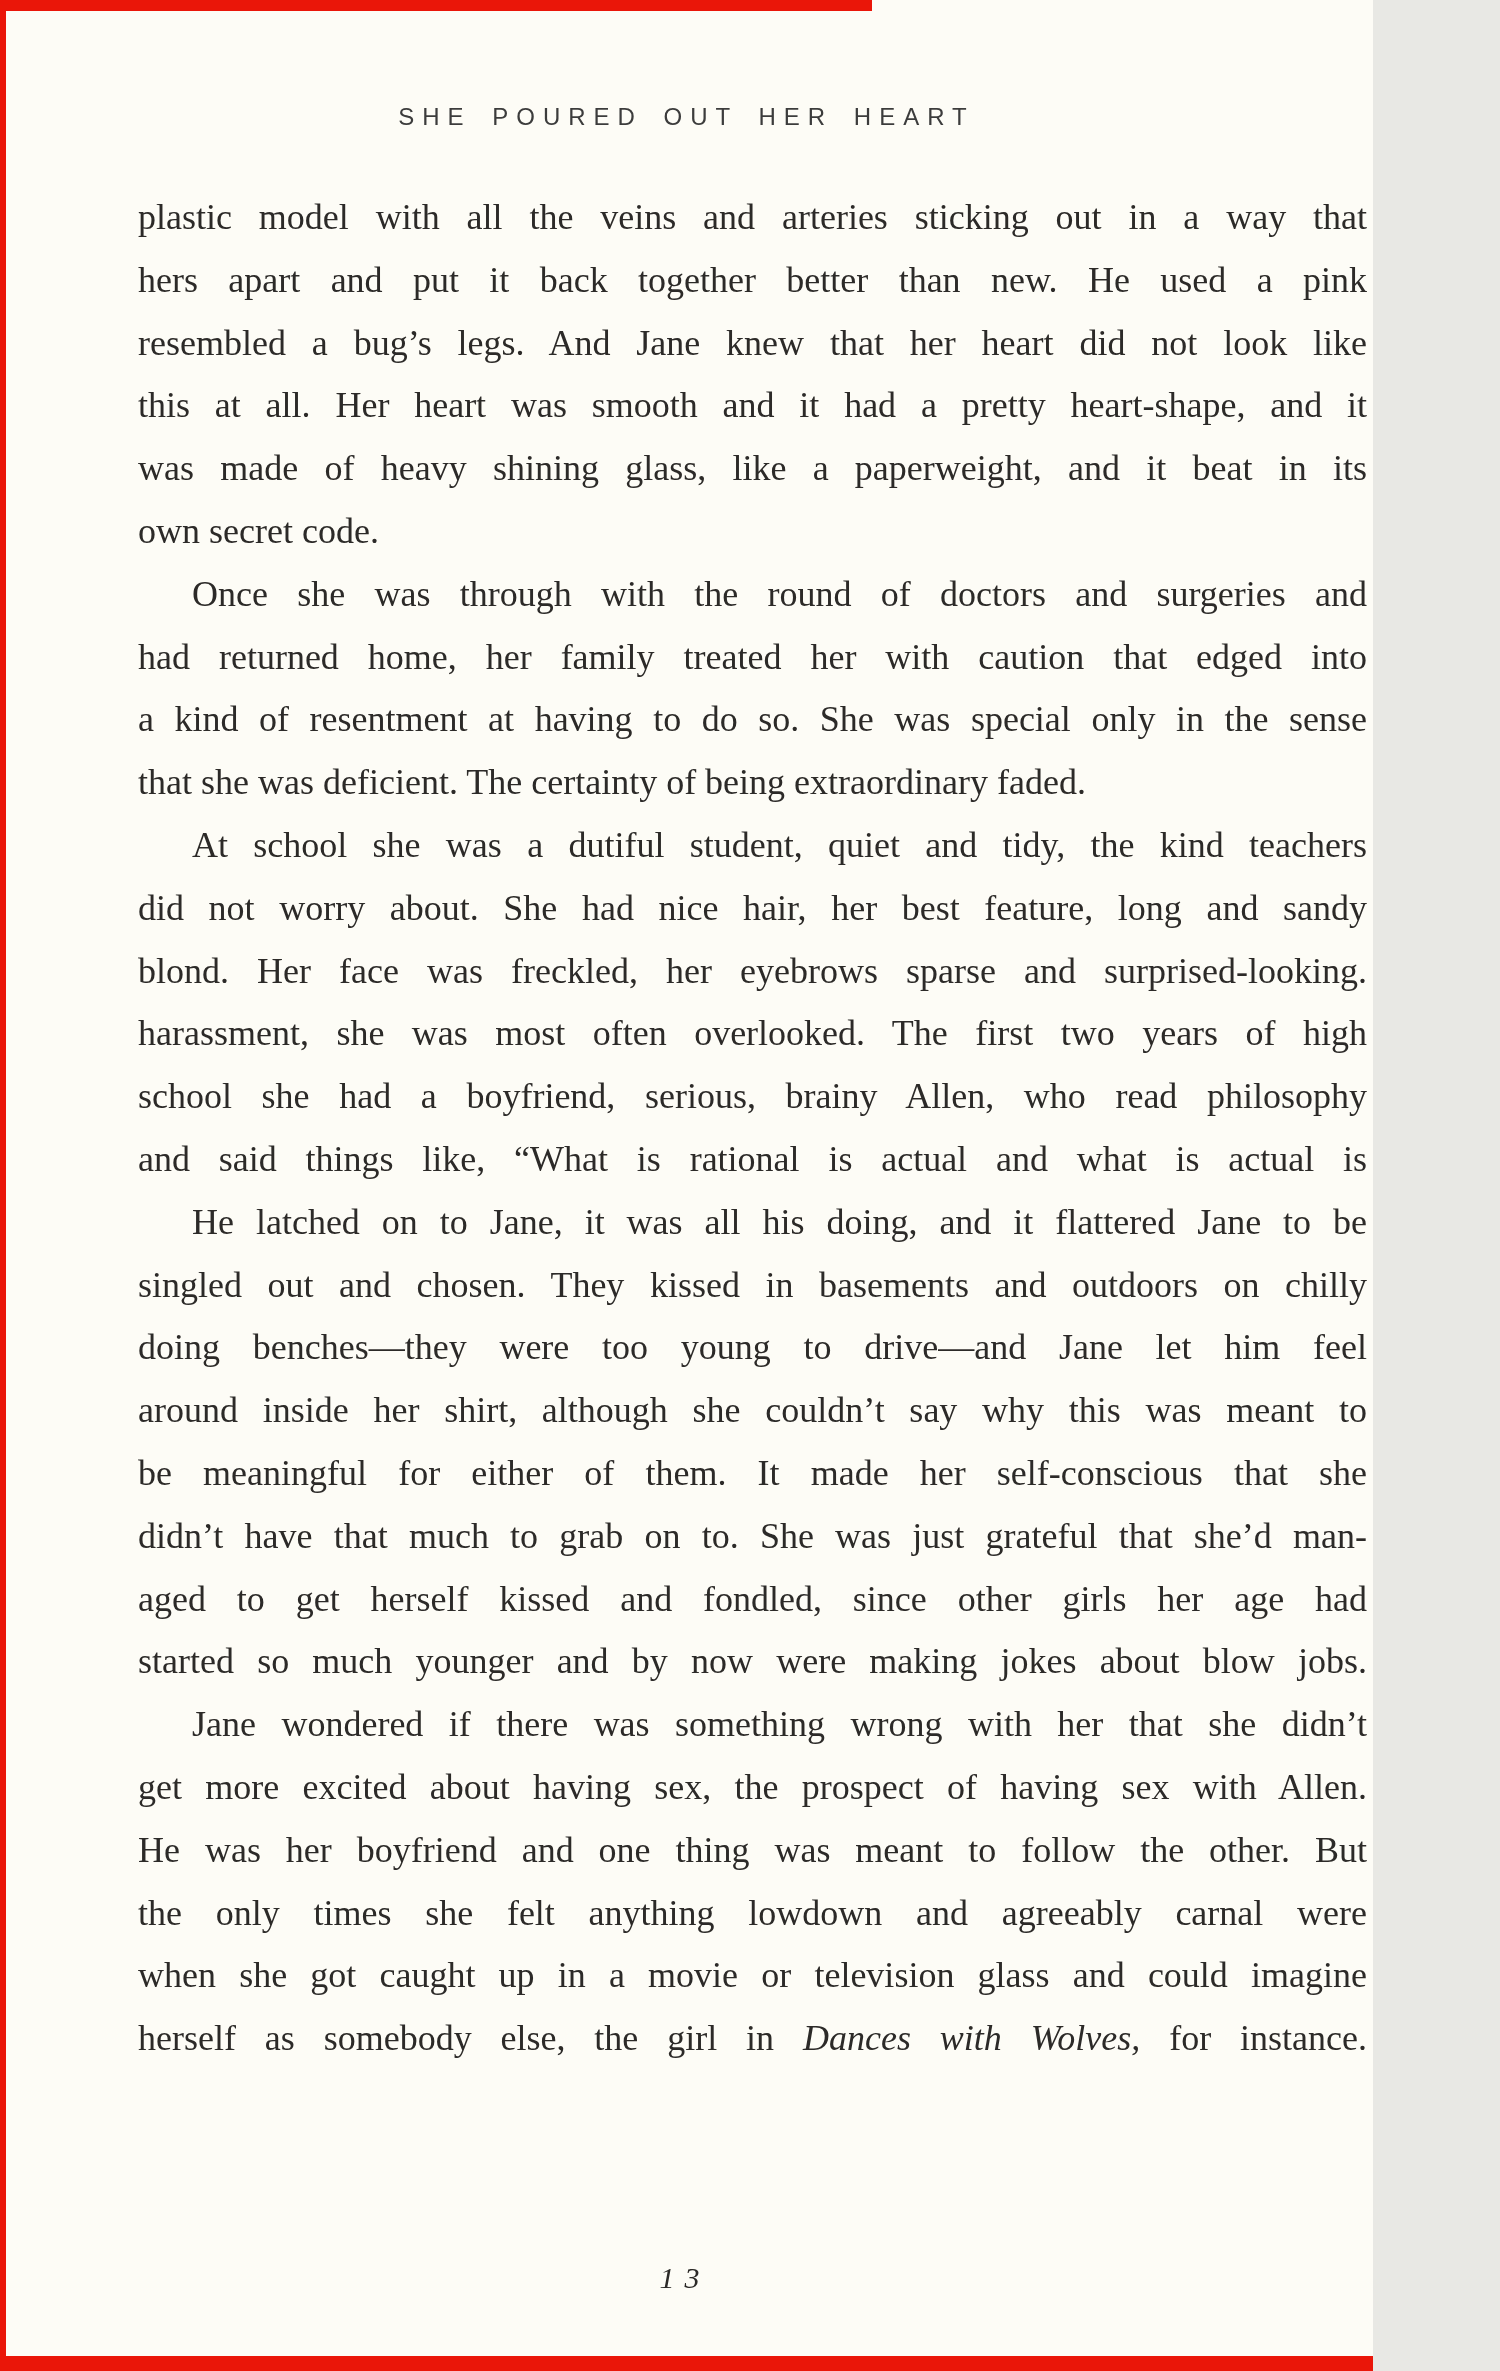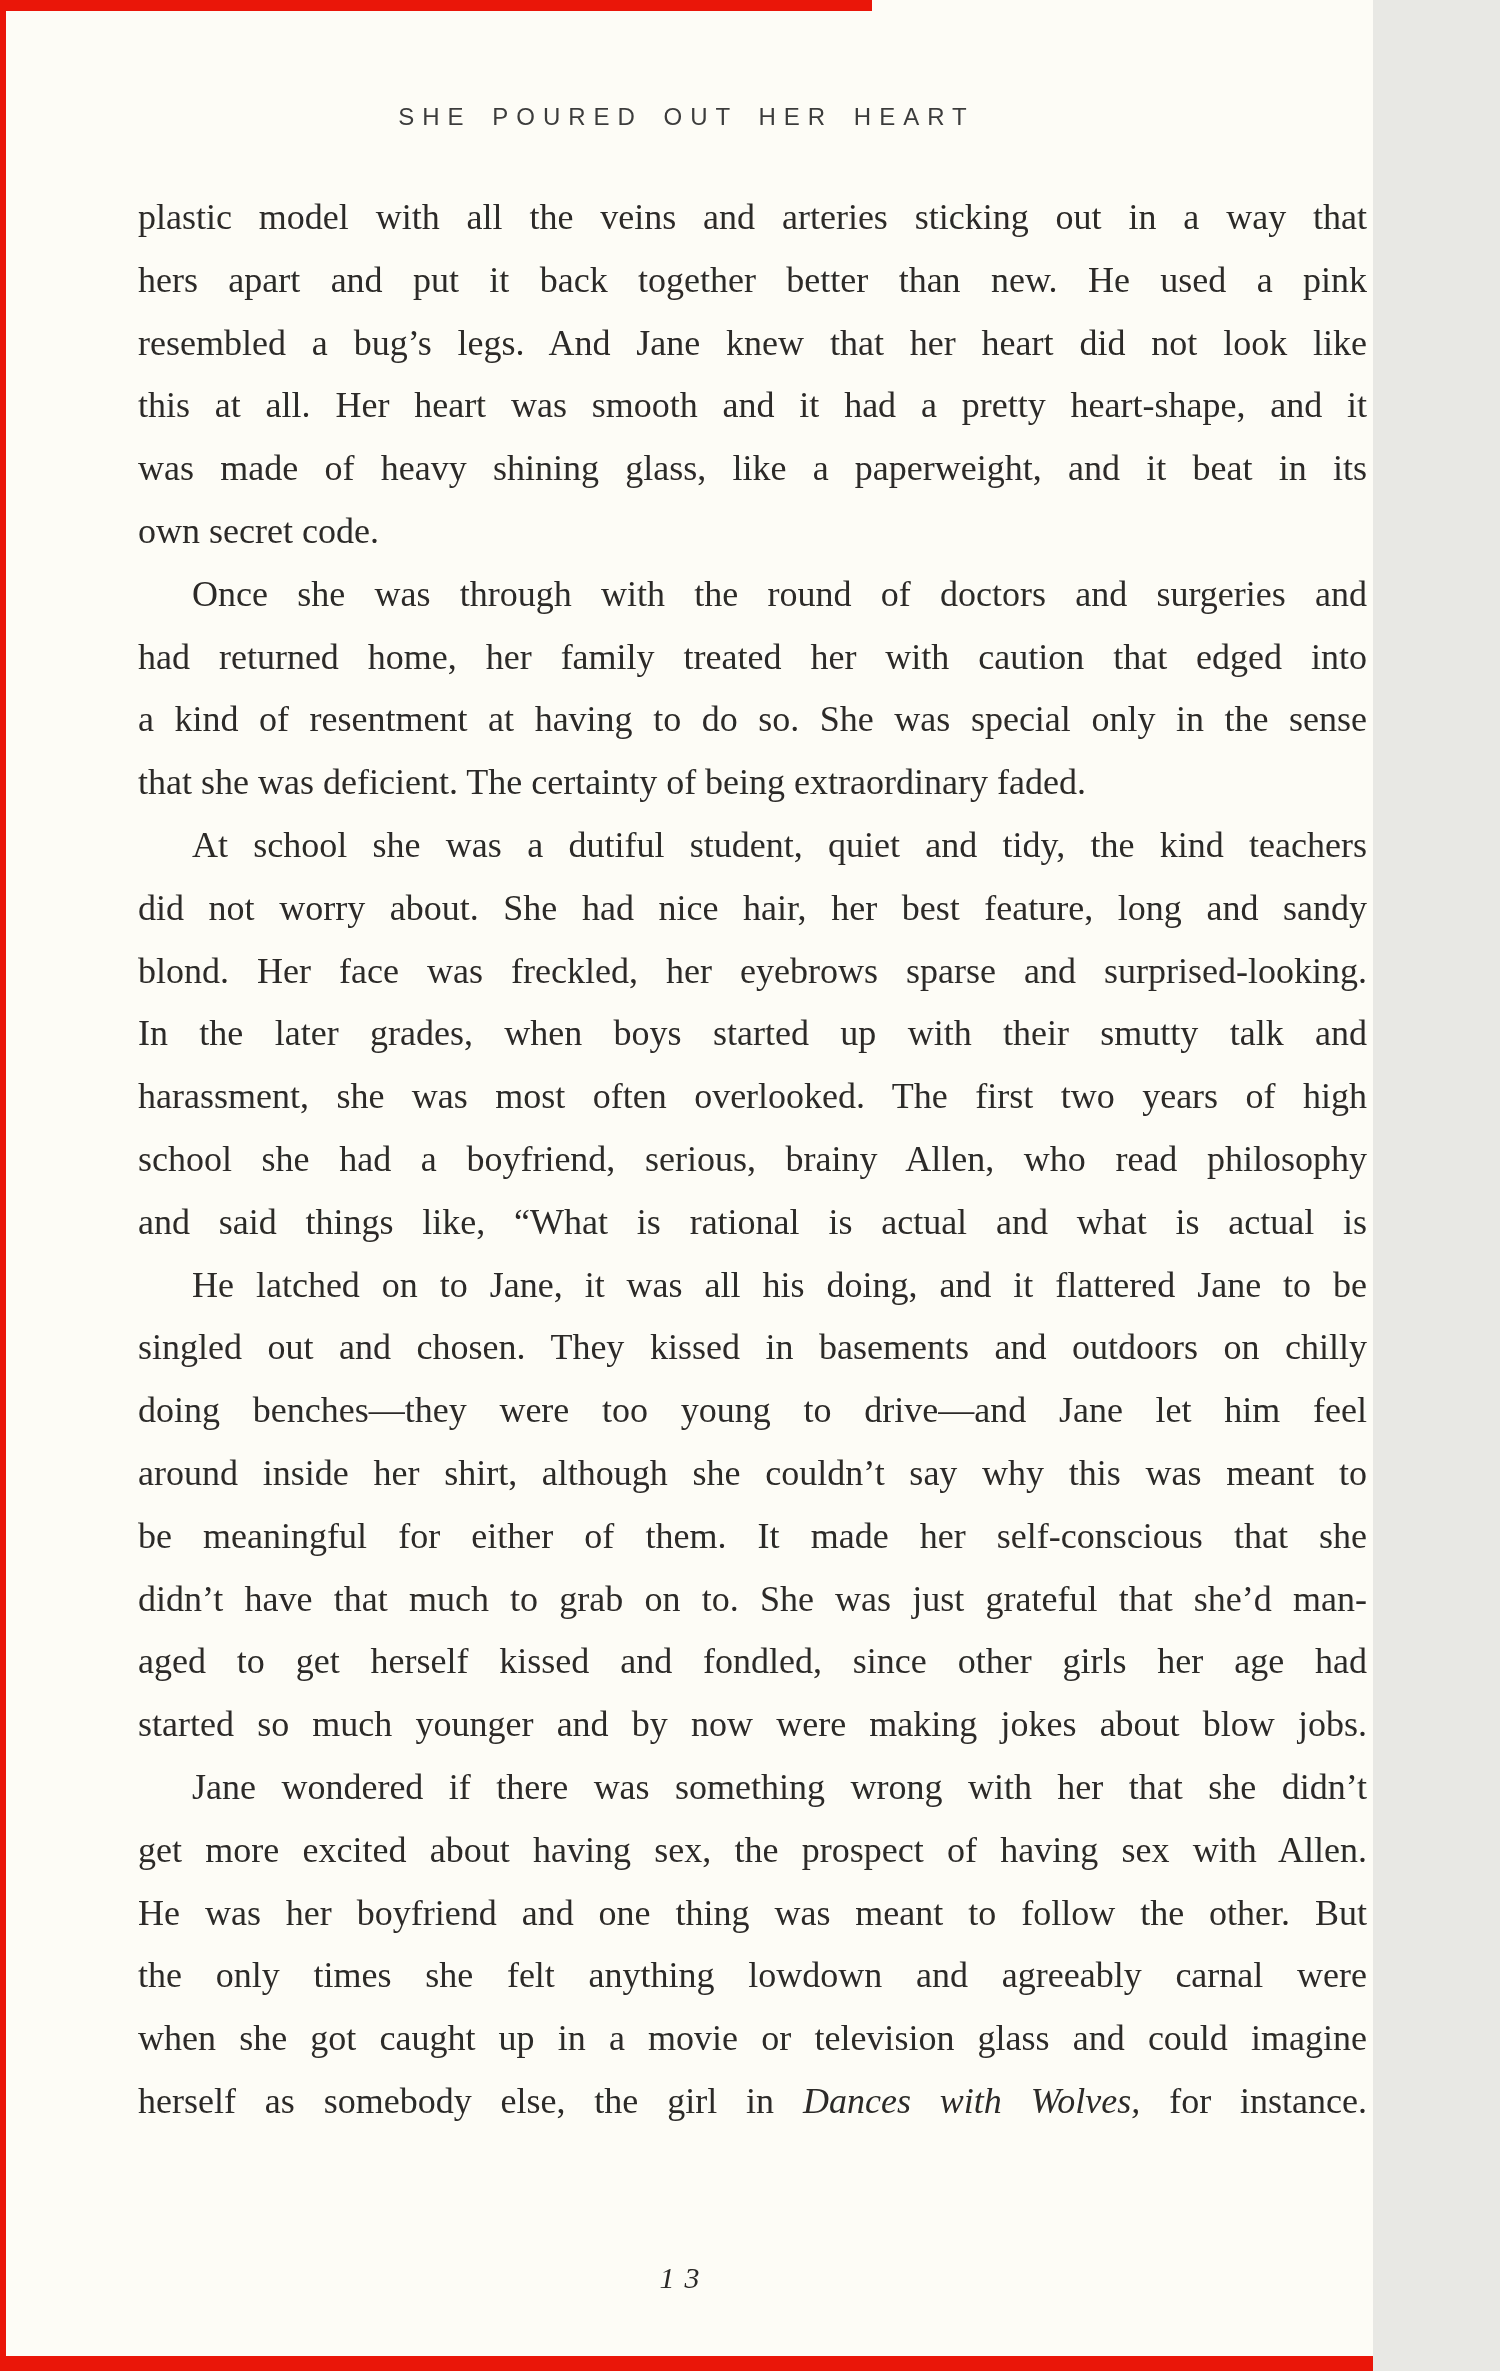--- a/index.html
+++ b/index.html
@@ -87,21 +87,20 @@
       <div class="line"><span>this at all. Her heart was smooth and it had a pretty heart-shape, and it</span></div>
       <div class="line"><span>was made of heavy shining glass, like a paperweight, and it beat in its</span></div>
       <div class="line left"><span>own secret code.</span></div>
       <div class="line ind"><span>Once she was through with the round of doctors and surgeries and</span></div>
       <div class="line"><span>had returned home, her family treated her with caution that edged into</span></div>
       <div class="line"><span>a kind of resentment at having to do so. She was special only in the sense</span></div>
       <div class="line left"><span>that she was deficient. The certainty of being extraordinary faded.</span></div>
       <div class="line ind"><span>At school she was a dutiful student, quiet and tidy, the kind teachers</span></div>
       <div class="line"><span>did not worry about. She had nice hair, her best feature, long and sandy</span></div>
       <div class="line"><span>blond. Her face was freckled, her eyebrows sparse and surprised-looking.</span></div>
-      <div class="line"><span>In the later grades, when boys started up with their smutty talk and</span></div>
       <div class="line"><span>harassment, she was most often overlooked. The first two years of high</span></div>
       <div class="line"><span>school she had a boyfriend, serious, brainy Allen, who read philosophy</span></div>
       <div class="line"><span>and said things like, “What is rational is actual and what is actual is</span></div>
       <div class="line ind"><span>He latched on to Jane, it was all his doing, and it flattered Jane to be</span></div>
       <div class="line"><span>singled out and chosen. They kissed in basements and outdoors on chilly</span></div>
       <div class="line"><span>doing benches—they were too young to drive—and Jane let him feel</span></div>
       <div class="line"><span>around inside her shirt, although she couldn’t say why this was meant to</span></div>
       <div class="line"><span>be meaningful for either of them. It made her self-conscious that she</span></div>
       <div class="line"><span>didn’t have that much to grab on to. She was just grateful that she’d man-</span></div>
       <div class="line"><span>aged to get herself kissed and fondled, since other girls her age had</span></div>

